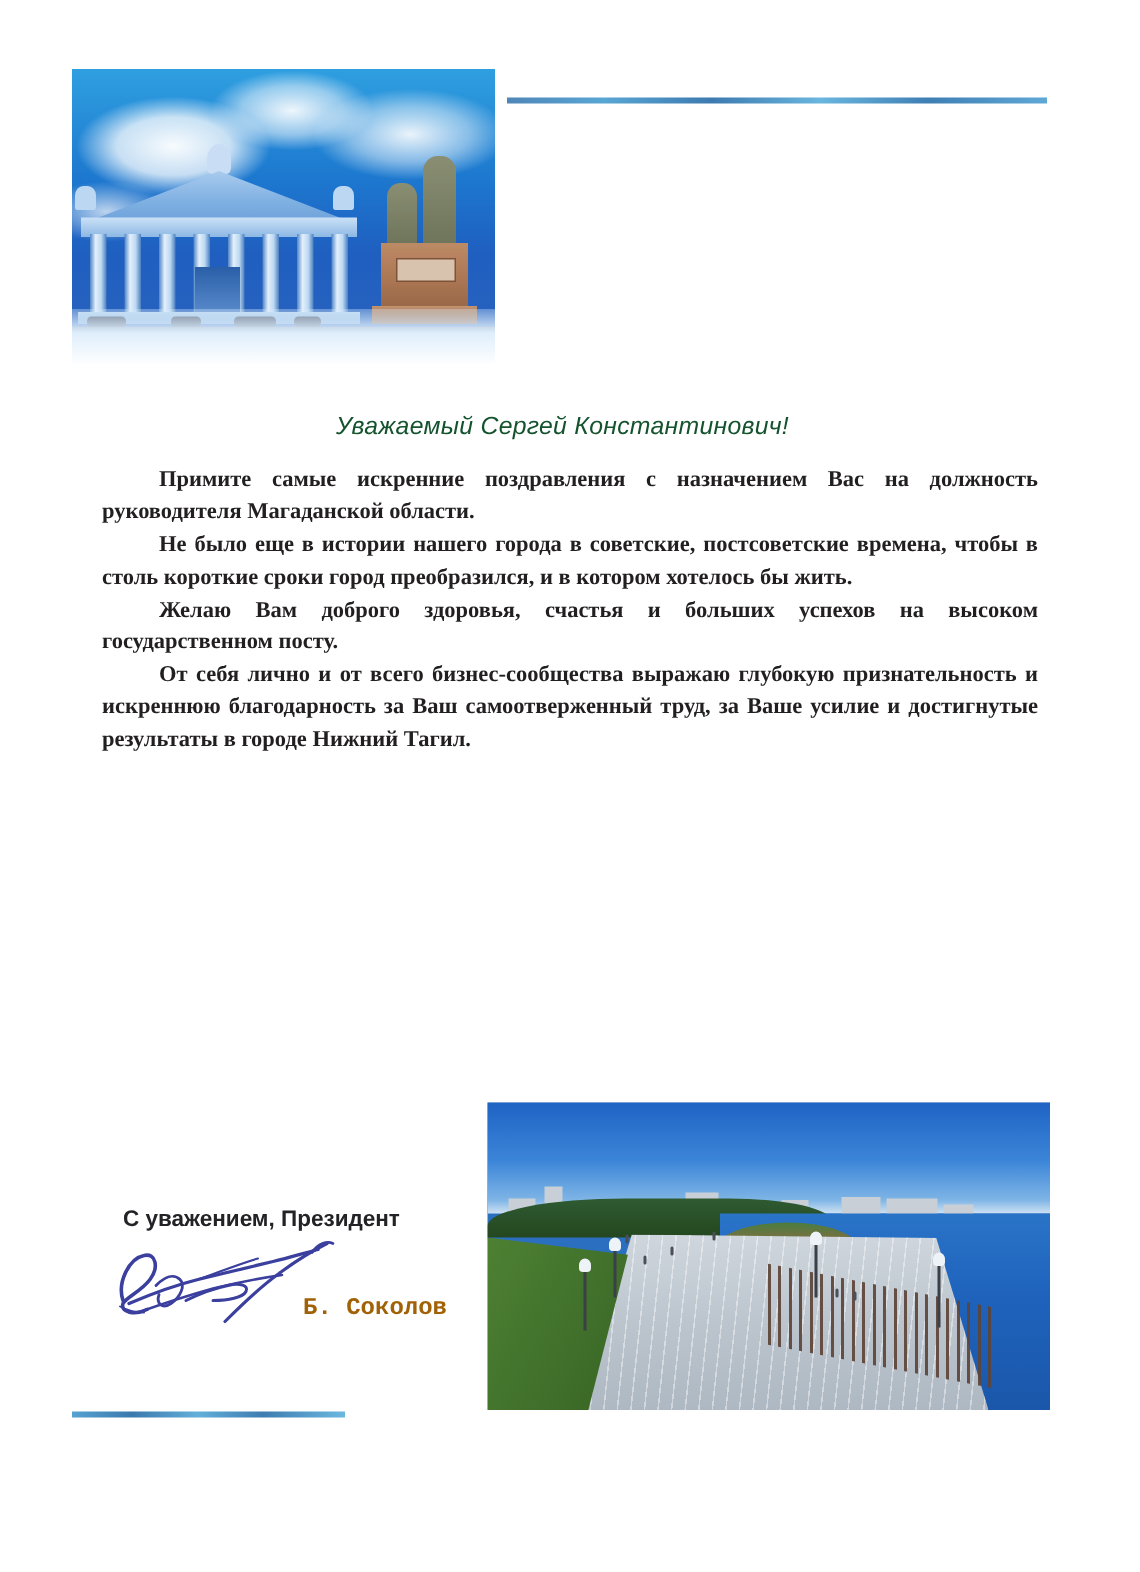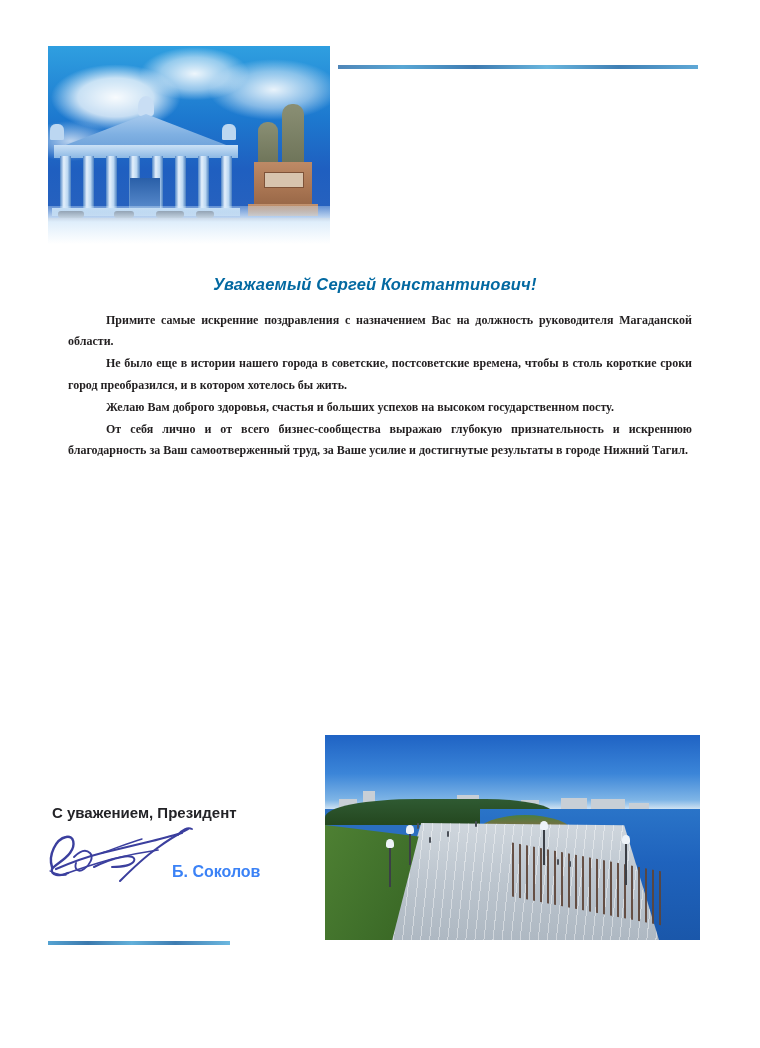--- a/index.html
+++ b/index.html
@@ -225,46 +225,46 @@
 
   
   .letter-body {
     position: absolute;
     left: 68px;
     top: 275px;
     width: 624px;
   }
   .greeting {
     font-family: "Liberation Sans", sans-serif;
-    font-weight: bold;
+    font-weight: normal;
     font-style: italic;
     font-size: 16.5px;
     text-align: center;
-    color: #0369a1;
+    color: #14532d;
     margin: 0 0 16px 0;
     padding-right: 10px;
     letter-spacing: 0.2px;
   }
   .para {
     font-family: "Liberation Serif", serif;
     font-weight: bold;
-    font-size: 12px;
+    font-size: 15px;
     line-height: 21.2px;
     text-align: justify;
     text-indent: 38px;
     margin: 0 0 1px 0;
     color: #221f20;
     hyphens: none;
   }
   .para:last-child { margin-bottom: 0; }
 
   
   .signature-block {
     position: absolute;
-    left: 52px;
+    left: 82px;
     top: 802px;
     width: 250px;
   }
   .sig-line {
     font-family: "Liberation Sans", sans-serif;
     font-weight: bold;
     font-size: 15px;
     color: #232327;
     line-height: 21px;
     white-space: nowrap;
@@ -278,24 +278,24 @@
     position: absolute;
     left: -6px;
     top: -4px;
     width: 180px;
     height: 64px;
   }
   .sig-name {
     position: absolute;
     left: 120px;
     top: 36px;
-    font-family: Liberation Sans, sans-serif;
+    font-family: Liberation Mono, monospace;
     font-weight: bold;
     font-size: 16px;
-    color: #3b82f6;
+    color: #a16207;
     white-space: nowrap;
   }
 
   
   .footer-photo {
     position: absolute;
     left: 325px;
     top: 735px;
     width: 375px;
     height: 205px;

